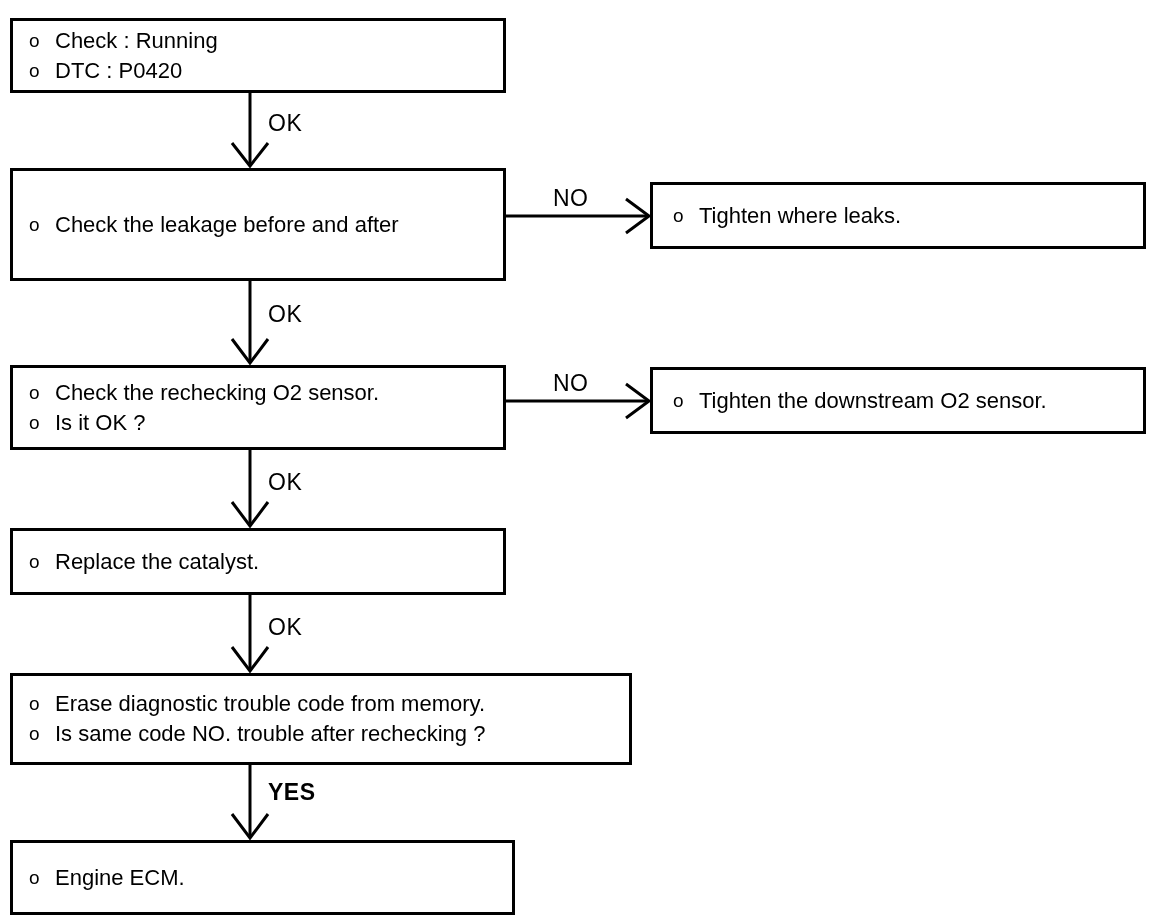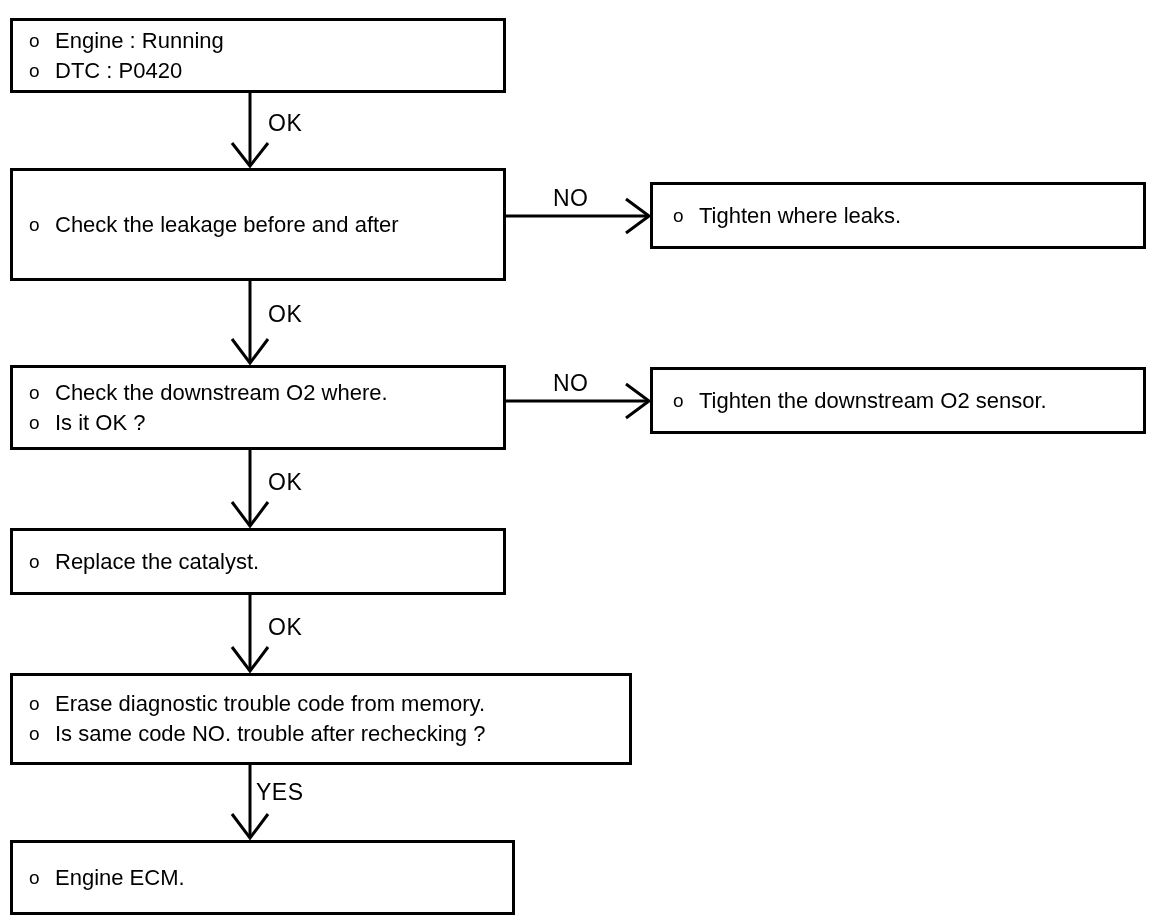--- a/index.html
+++ b/index.html
@@ -110,21 +110,21 @@
     <g>
       <line x1="250" y1="765" x2="250" y2="837" stroke="#000" stroke-width="3"></line>
       <polyline points="232,814 250,838 268,814" fill="none" stroke="#000" stroke-width="3"></polyline>
     </g>
   </svg>
 
   <div class="node" style="left:10px; top:18px; width:496px; height:75px;">
     <div class="node-text">
       <div class="line-row">
         <span class="bullet">o</span>
-        <span class="txt">Engine : Running</span>
+        <span class="txt">Check : Running</span>
       </div>
       <div class="line-row">
         <span class="bullet">o</span>
         <span class="txt">DTC : P0420</span>
       </div>
     </div>
   </div>
 
   <div class="node" style="left:10px; top:168px; width:496px; height:113px;">
     <div class="node-text">
@@ -141,21 +141,21 @@
         <span class="bullet">o</span>
         <span class="txt">Tighten where leaks.</span>
       </div>
     </div>
   </div>
 
   <div class="node" style="left:10px; top:365px; width:496px; height:85px;">
     <div class="node-text">
       <div class="line-row">
         <span class="bullet">o</span>
-        <span class="txt">Check the downstream O2 where.</span>
+        <span class="txt">Check the rechecking O2 sensor.</span>
       </div>
       <div class="line-row">
         <span class="bullet">o</span>
         <span class="txt">Is it OK ?</span>
       </div>
     </div>
   </div>
 
   <div class="node" style="left:650px; top:367px; width:496px; height:67px;">
     <div class="node-text" style="padding-left:18px;">
@@ -196,15 +196,15 @@
       </div>
     </div>
   </div>
 
   <div class="edge-label" style="left:268px; top:112px;">OK</div>
   <div class="edge-label" style="left:553px; top:187px;">NO</div>
   <div class="edge-label" style="left:268px; top:303px;">OK</div>
   <div class="edge-label" style="left:553px; top:372px;">NO</div>
   <div class="edge-label" style="left:268px; top:471px;">OK</div>
   <div class="edge-label" style="left:268px; top:616px;">OK</div>
-  <div class="edge-label" style="left:256px; top:781px;">YES</div>
+  <div class="edge-label" style="left:268px; top:781px;font-weight:bold;">YES</div>
 
 </div>
 
 </body></html>

